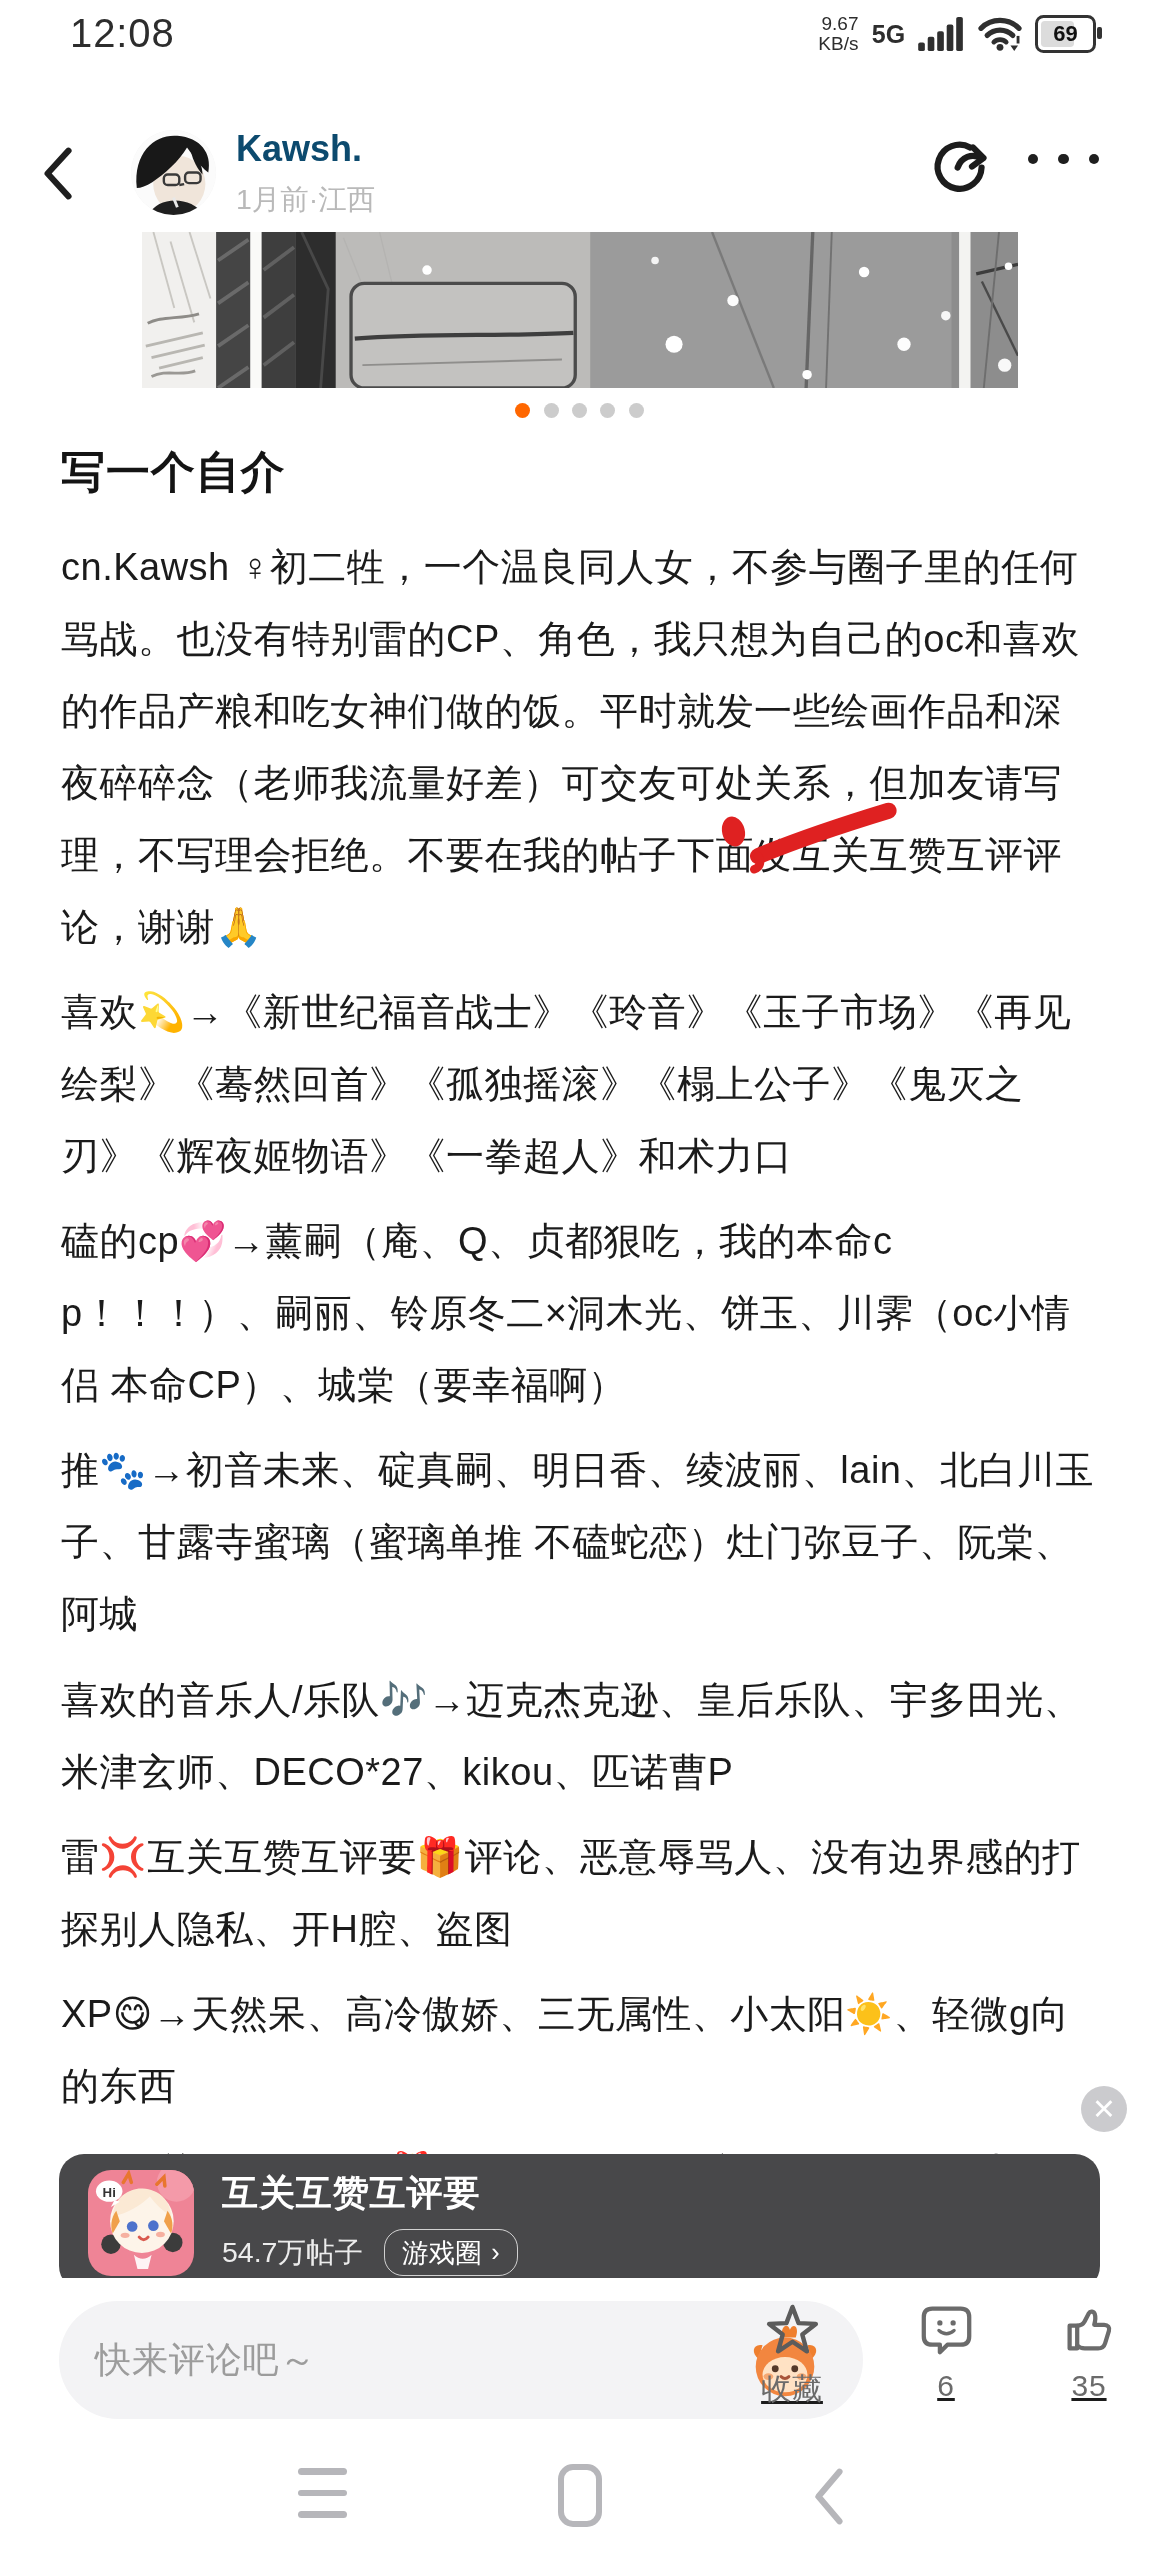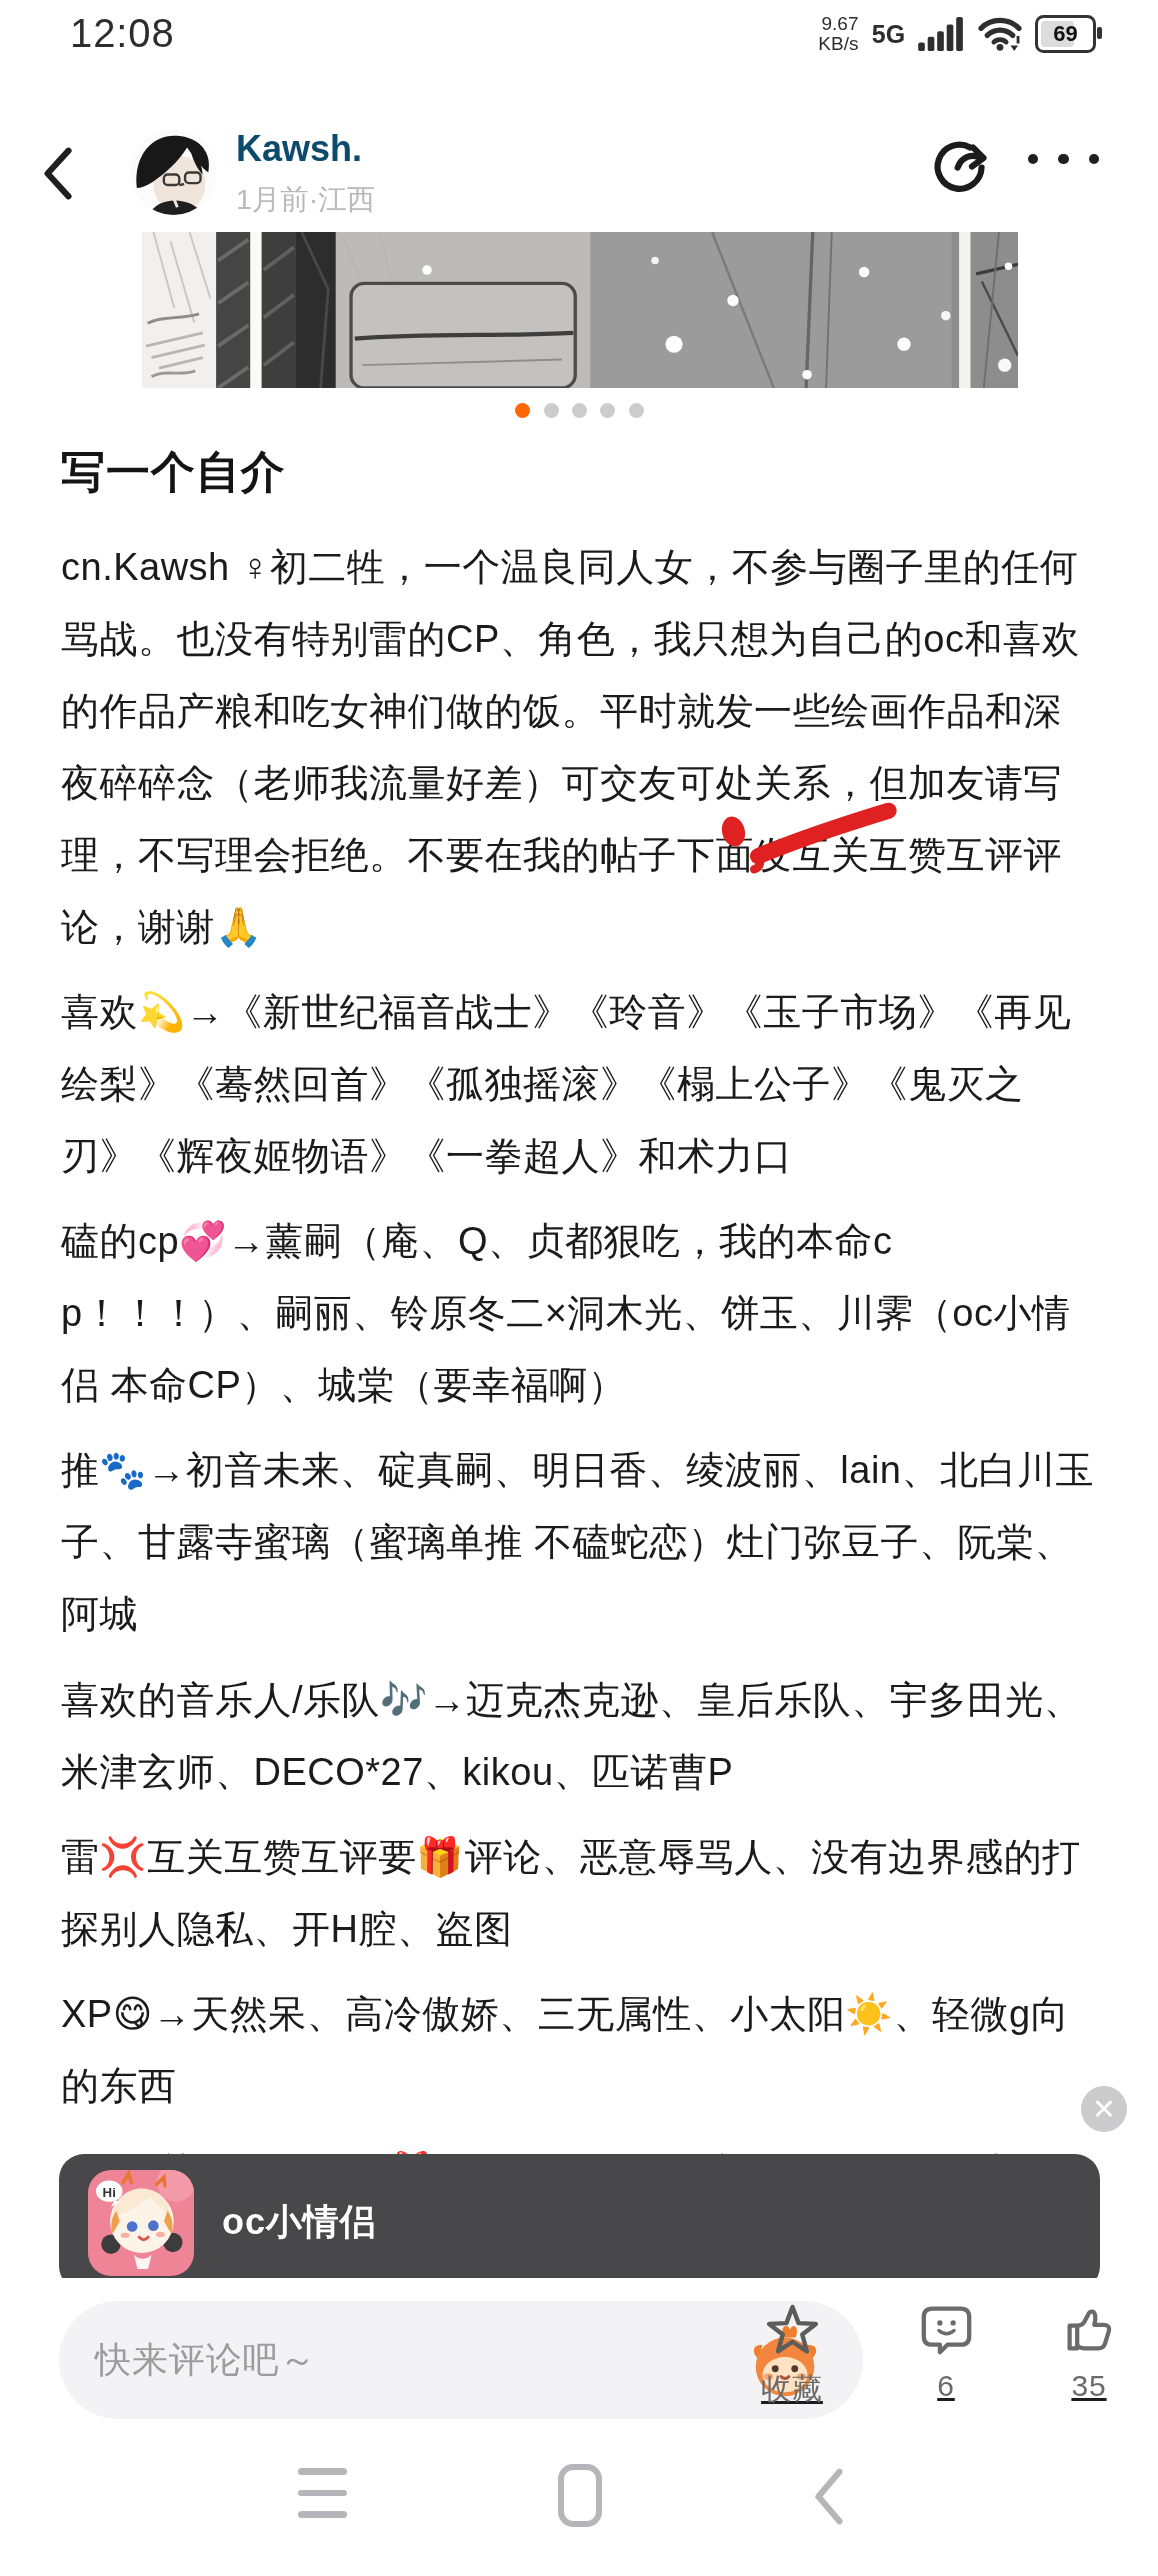--- a/index.html
+++ b/index.html
@@ -237,21 +237,28 @@
         <path d="M58 76 q5 6 10 0" stroke="#d95a4e" stroke-width="3.5" fill="none" stroke-linecap="round"></path>
         <ellipse cx="42" cy="74" rx="5" ry="3" fill="#f6b0a0"></ellipse>
         <ellipse cx="82" cy="73" rx="5" ry="3" fill="#f6b0a0"></ellipse>
         <ellipse cx="24" cy="24" rx="15" ry="12" fill="#ffffff"></ellipse>
         <path d="M30 34 l-4 8 l10 -6 z" fill="#ffffff"></path>
         <text x="24" y="30" font-size="15" font-weight="bold" fill="#333" text-anchor="middle" font-family="Liberation Sans, sans-serif">Hi</text>
         <path d="M52 96 C58 102 66 102 72 96 L68 112 L56 112 Z" fill="#fff" opacity="0.9"></path>
       </svg>
     </div>
     <div class="banner-text">
-      <div class="banner-title">oc小情侣</div>
+      <div class="banner-title">互关互赞互评要</div>
+      <div class="banner-sub-row">
+        <span class="banner-posts">54.7万帖子</span>
+        <span class="banner-tag">
+          <span>游戏圈</span>
+          <span class="chev">›</span>
+        </span>
+      </div>
     </div>
   </div>
 
   <div class="comment-bar">
     <div class="comment-pill">
       <span class="comment-placeholder">快来评论吧～</span>
       <span class="comment-mascot">
         <svg width="84" height="84" viewBox="0 0 86 86">
           <path d="M40 20 C38 8 46 4 48 12 C52 4 58 10 54 20 Z" fill="#ef7f2e"></path>
           <path d="M16 42 C8 36 10 26 20 28 Z" fill="#ef7f2e"></path>

